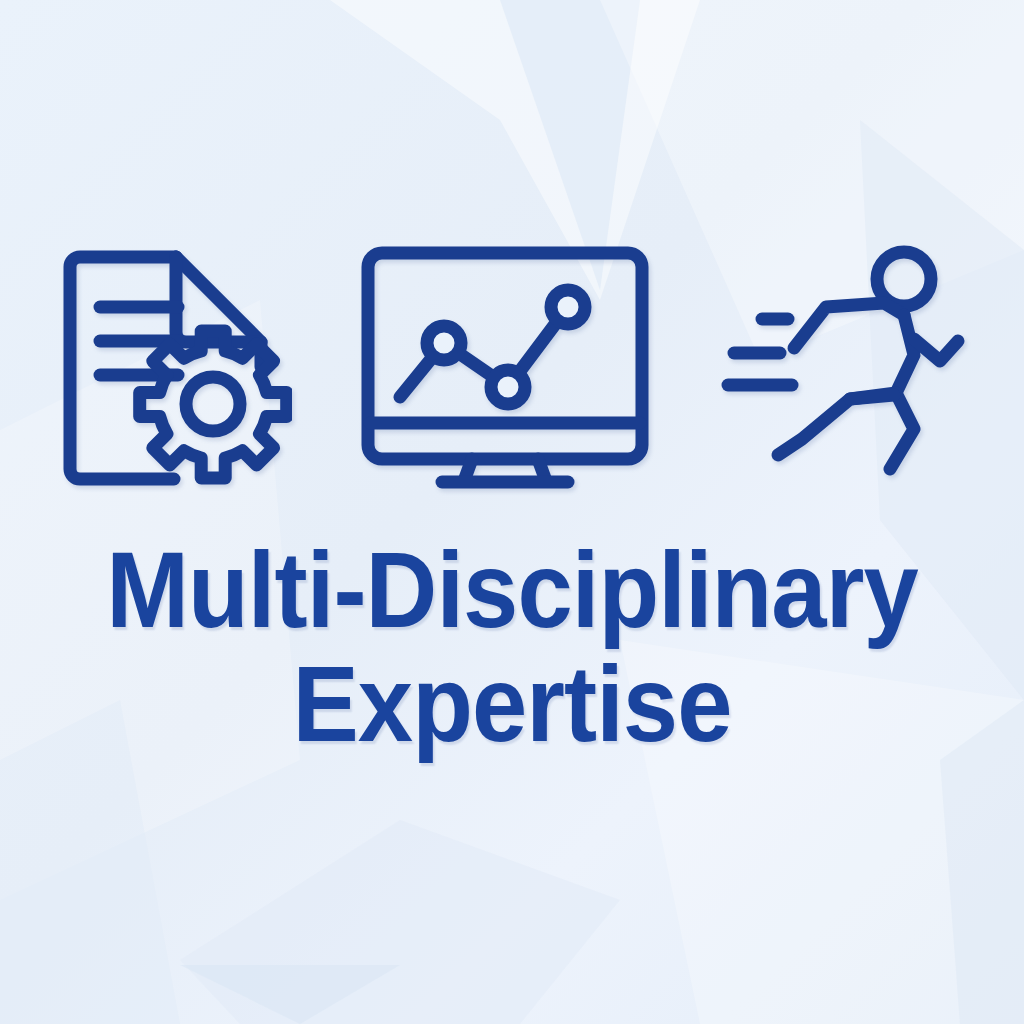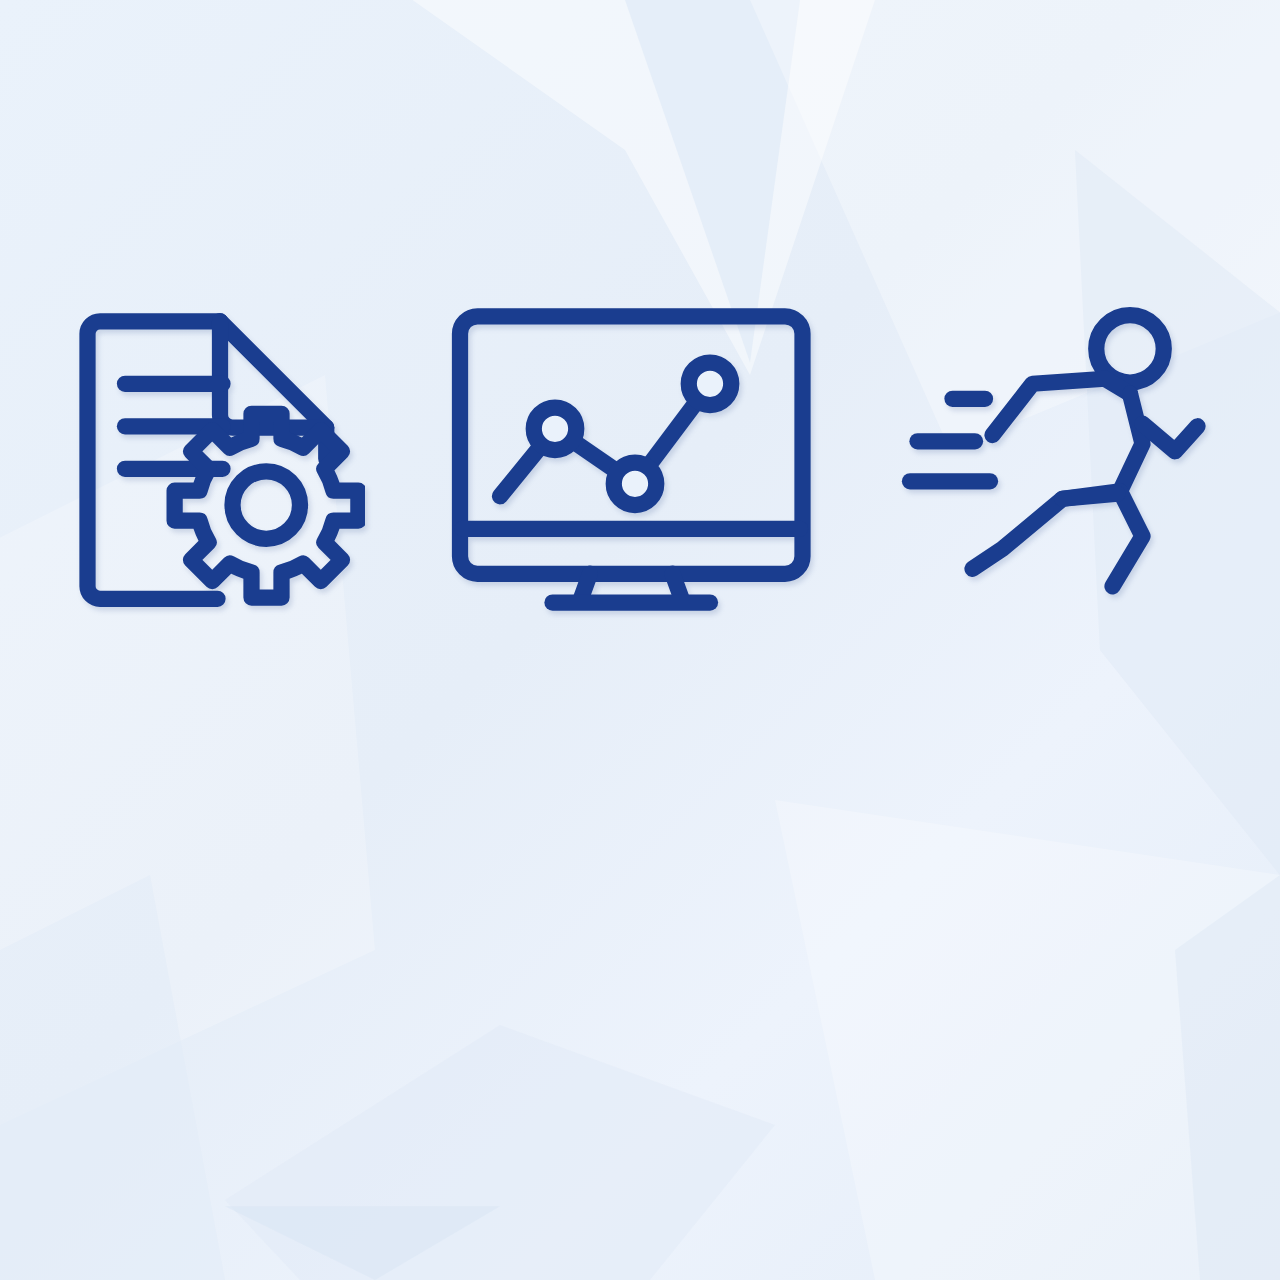--- a/index.html
+++ b/index.html
@@ -179,14 +179,18 @@
 
           <path d="M178 150 L196 186 L172 226"></path>
 
           <path d="M132 156 L176 152"></path>
         </g>
       </svg>
     </div>
 
   </div>
 
+  <div id="headline">
+    <span class="headline-line" id="headline-line-1" style="color: rgb(26, 68, 158);">Multi-Disciplinary</span>
+    <span class="headline-line" id="headline-line-2" style="color: rgb(26, 68, 158);">Expertise</span>
+  </div>
 
 </div>
 
 </body></html>

